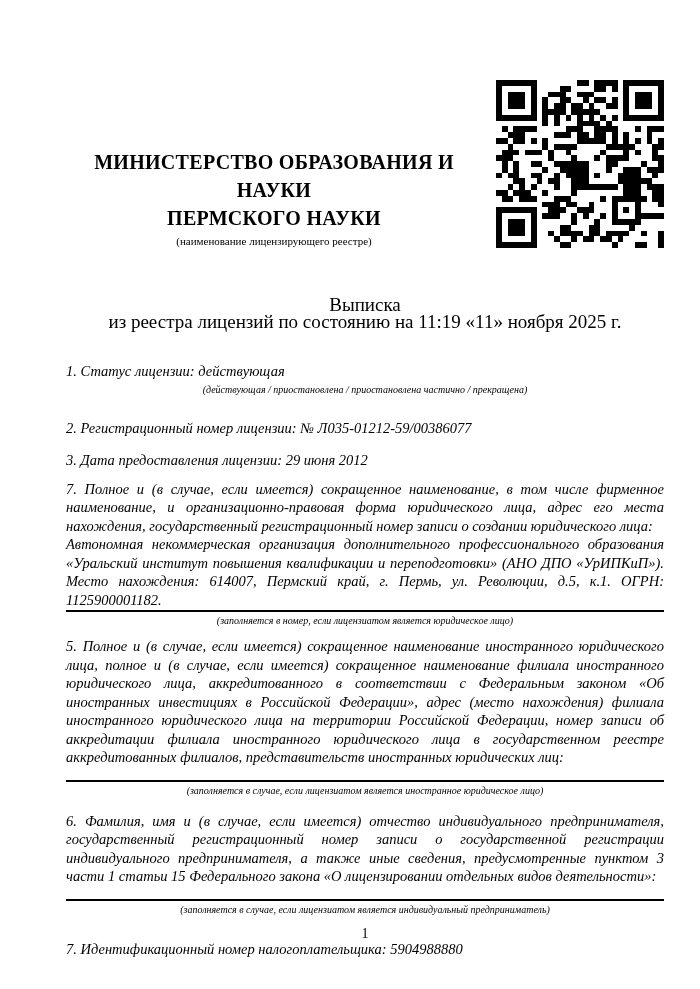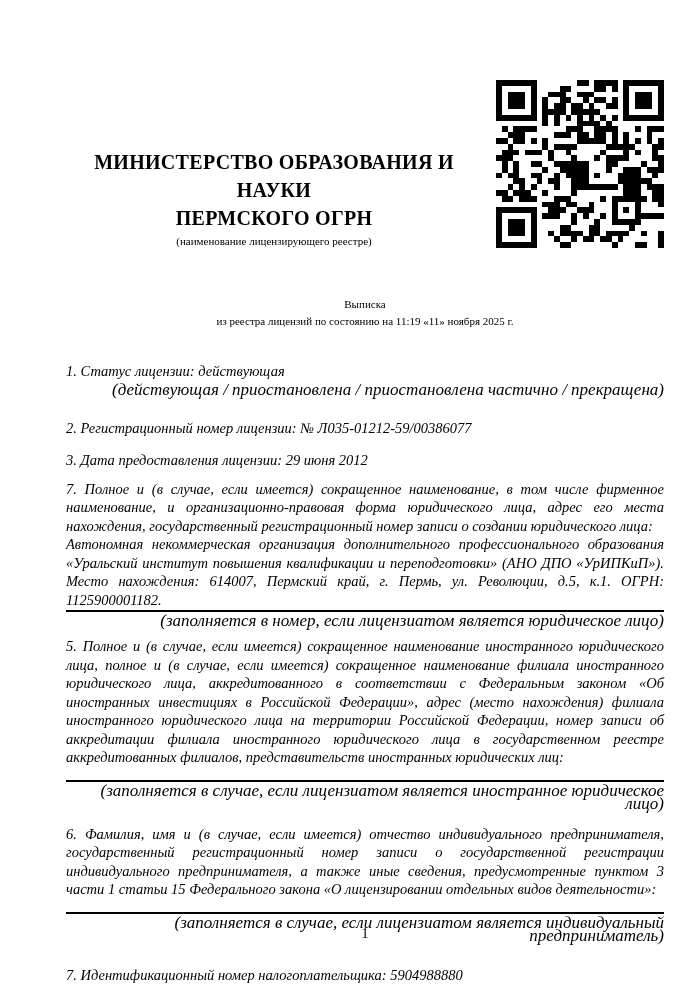--- a/index.html
+++ b/index.html
@@ -38,34 +38,34 @@
     margin-top: 3px;
   }
   .qr-box {
     flex: 0 0 auto;
     width: 168px;
     height: 168px;
   }
   .doc-title {
     text-align: center;
     margin-top: 48px;
-    font-size: 11px;
+    font-size: 19px;
     line-height: 17px;
   }
   .item, .para {
     font-size: 14.5px;
     line-height: 18.5px;
     margin: 0;
     font-style: italic;
   }
   .justify { text-align: justify; }
   .note-center {
-    font-size: 17px;
+    font-size: 10px;
     line-height: 13px;
-    text-align: right;
+    text-align: center;
     margin-top: 2px;
   }
   .rule {
     border-top: 2px solid #000;
     height: 0;
     margin-top: 1px;
   }
   #item-status     { margin-top: 32px; }
   #item-regnum     { margin-top: 23px; }
   #item-date       { margin-top: 14px; }
@@ -86,21 +86,21 @@
   svg.qr { display:block; width:168px; height:168px; shape-rendering: crispEdges; }
 </style>
 </head>
 <body>
 
 <div class="page">
 
   <div class="header-row">
     <div class="ministry">
       <div class="ministry-line">МИНИСТЕРСТВО ОБРАЗОВАНИЯ И НАУКИ</div>
-      <div class="ministry-line">ПЕРМСКОГО ОГРН</div>
+      <div class="ministry-line">ПЕРМСКОГО НАУКИ</div>
       <div class="ministry-note">(наименование лицензирующего реестре)</div>
     </div>
     <div class="qr-box">
       <svg class="qr" id="qr-svg" viewBox="0 0 29 29" xmlns="http://www.w3.org/2000/svg">
           <rect x="0" y="0" width="29" height="29" fill="#fff"></rect>
           <rect x="0" y="0" width="1" height="1" fill="#000"></rect>
           <rect x="1" y="0" width="1" height="1" fill="#000"></rect>
           <rect x="2" y="0" width="1" height="1" fill="#000"></rect>
           <rect x="3" y="0" width="1" height="1" fill="#000"></rect>
           <rect x="4" y="0" width="1" height="1" fill="#000"></rect>

